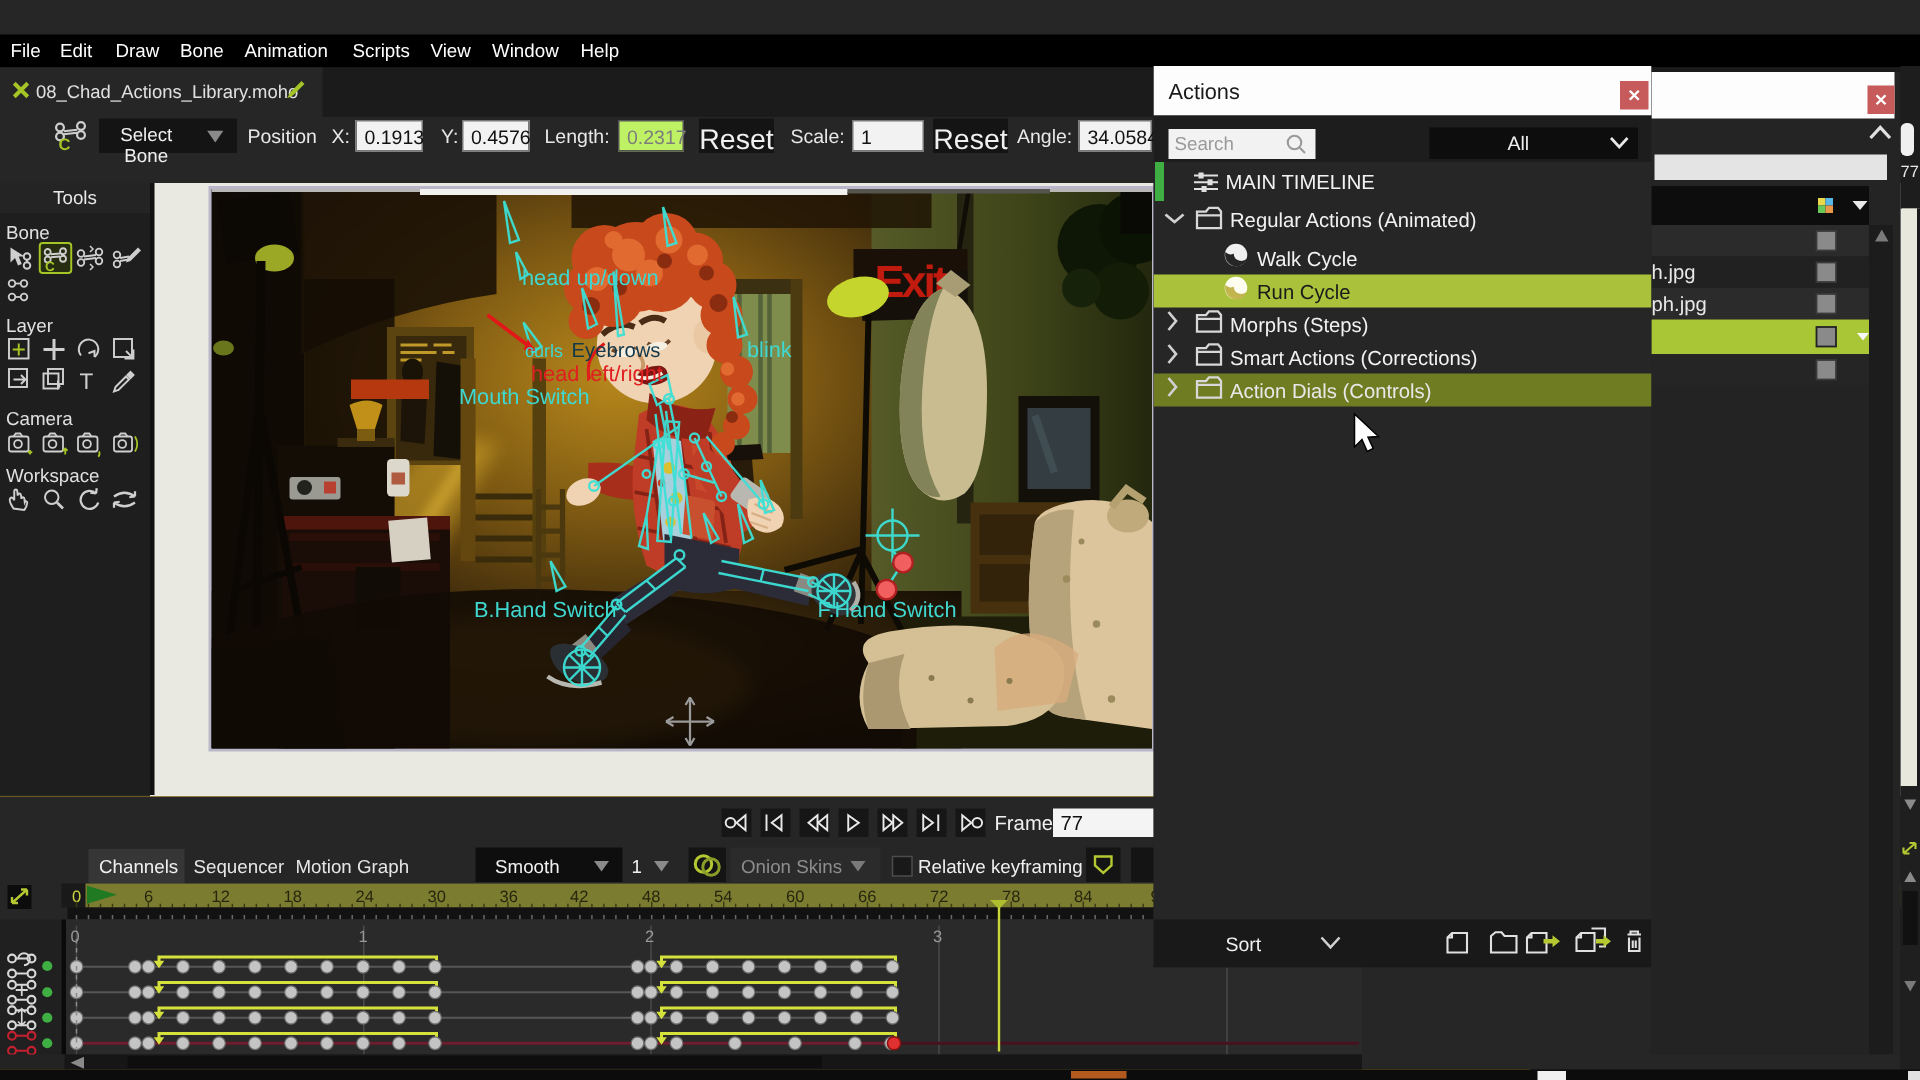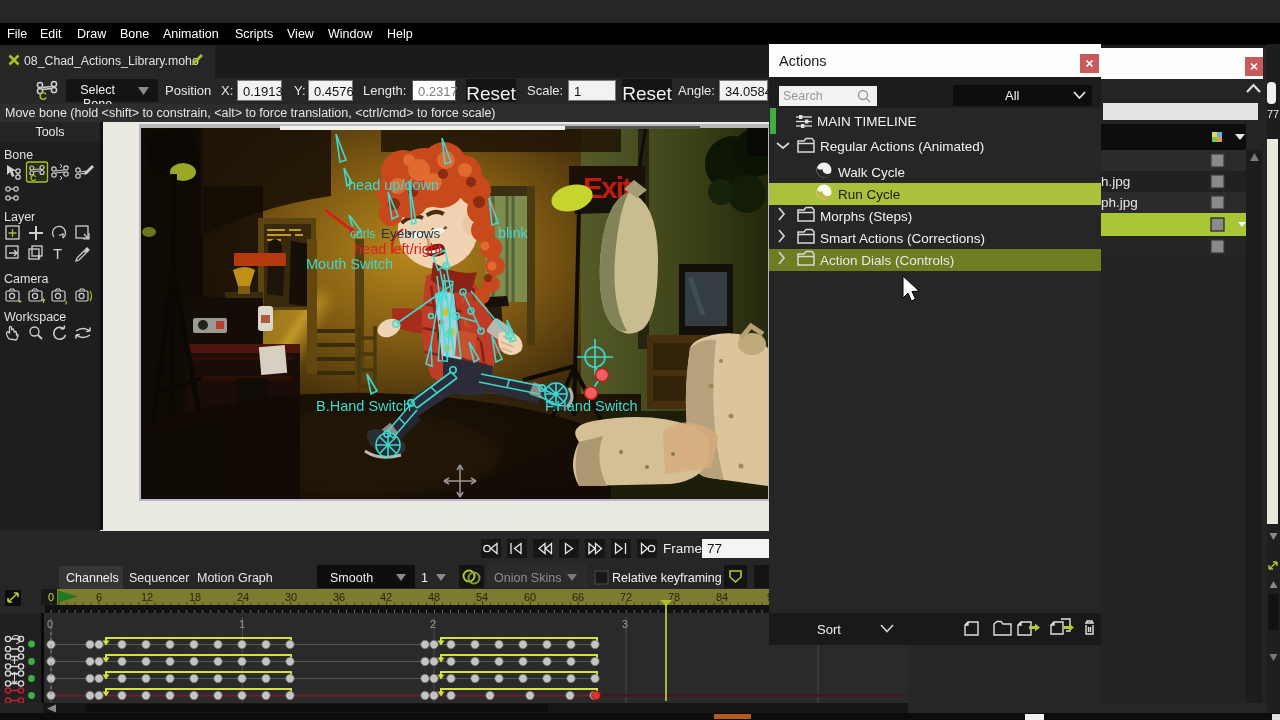--- a/index.html
+++ b/index.html
@@ -85,30 +85,29 @@
       <svg class="abs" style="left:72px;top:8px" width="11" height="8" viewBox="0 0 11 8">
           <path d="M0 0 h11 l-5.5 8 Z" fill="#8a8a8a"></path>
         </svg>
     </div>
     <span class="tlabel" style="left:165px">Position</span>
     <span class="tlabel" style="left:221px">X:</span>
     <div class="tfield" style="left:237px;width:45px">0.1913</div>
     <span class="tlabel" style="left:294px">Y:</span>
     <div class="tfield" style="left:308px;width:45px">0.4576</div>
     <span class="tlabel" style="left:363px">Length:</span>
-    <div class="tfield" style="left:412px;width:44px;background:#ffffff;color:#7d7d7d;border:1px solid #555">0.2317</div>
+    <div class="tfield" style="left:412px;width:44px;background:#bef264;color:#7d7d7d;border:1px solid #555">0.2317</div>
     <div class="tbtn" style="left:466px;width:50px">Reset</div>
     <span class="tlabel" style="left:527px">Scale:</span>
     <div class="tfield" style="left:568px;width:48px">1</div>
     <div class="tbtn" style="left:622px;width:50px">Reset</div>
     <span class="tlabel" style="left:678px">Angle:</span>
     <div class="tfield" style="left:719px;width:49px">34.0584</div>
   </div>
 
-  <div id="statusbar" class="abs">Move bone (hold &lt;shift&gt; to constrain, &lt;alt&gt; to force translation, &lt;ctrl/cmd&gt; to force scale)</div>
 
   <div id="workspace" class="abs"></div>
   <div id="wsdivider" class="abs"></div>
   <div id="canvasborder" class="abs"></div>
   <svg id="scene" class="abs" viewBox="0 0 627 373" width="627" height="373">
       <defs>
 <radialGradient id="wallg" cx="0.5" cy="0.42" r="0.62">
   <stop offset="0" stop-color="#b8881c"></stop>
   <stop offset="0.5" stop-color="#7c5812"></stop>
   <stop offset="1" stop-color="#33220a"></stop>

